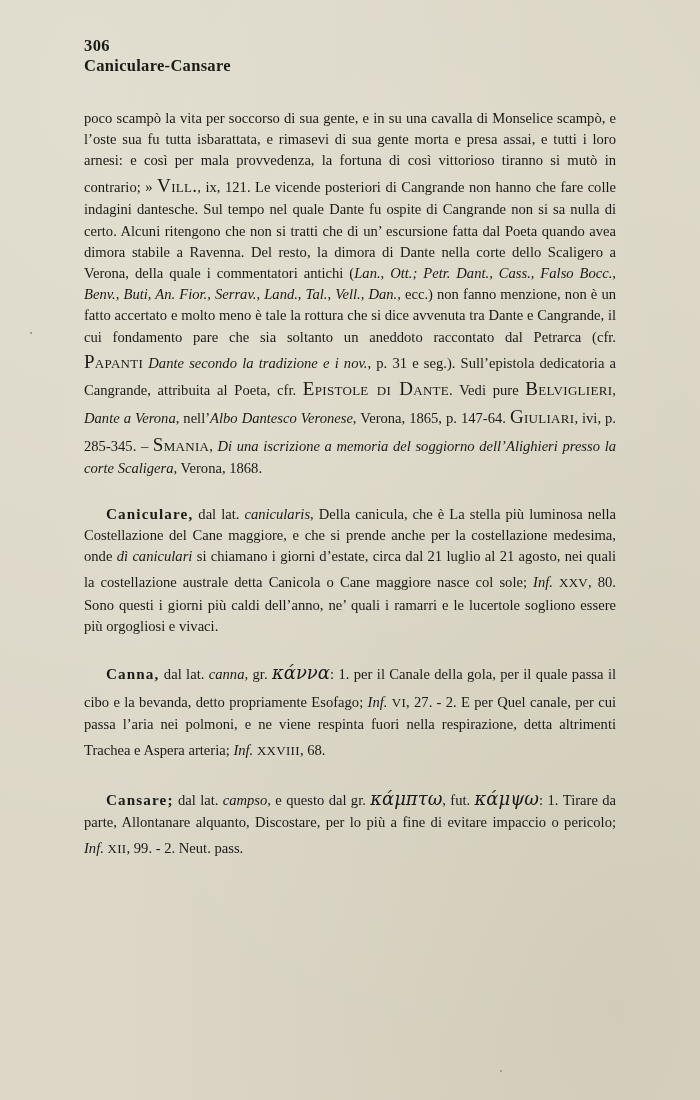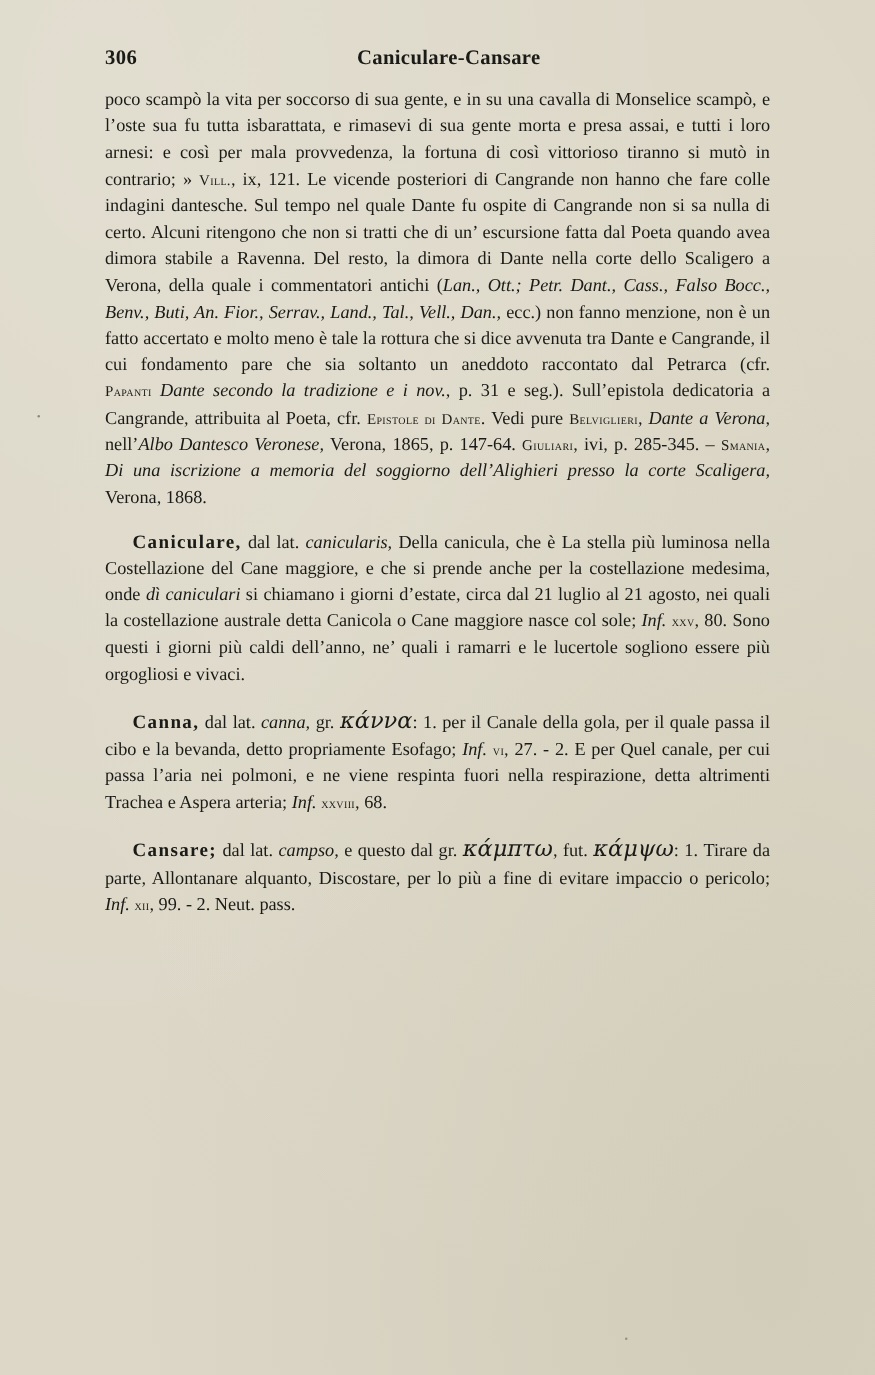--- a/index.html
+++ b/index.html
@@ -32,21 +32,22 @@
       radial-gradient(ellipse at 60% 40%, rgba(255,252,235,0.10), rgba(255,252,235,0) 70%);
     pointer-events: none;
   }
   .content {
     position: relative;
     padding: 36px 84px 0 84px;
   }
   .header {
     display: flex;
     align-items: baseline;
-    margin-bottom: 14px;
+    margin-bottom: 32px;
+    flex-direction: column;
   }
   .folio {
     font-size: 16.5px;
     font-weight: bold;
     letter-spacing: 0.4px;
     width: 60px;
   }
   .running-title {
     flex: 1;
     text-align: center;
@@ -60,33 +61,33 @@
     font-size: 14.6px;
     line-height: 1.455;
     text-align: justify;
     text-justify: inter-word;
     hyphens: manual;
   }
   p.indent {
     text-indent: 22px;
   }
   .entry {
-    margin-top: 13px;
+    margin-top: 23px;
   }
   .headword {
     font-weight: bold;
     letter-spacing: 1.1px;
     font-size: 15.2px;
   }
   i, .it {
     font-style: italic;
   }
   .sc {
     font-variant: small-caps;
-    font-size: 12px;
+    font-size: 19px;
     letter-spacing: 0.3px;
   }
   .gr {
     font-family: "DejaVu Serif", serif;
     font-style: italic;
     font-size: 18px;
   }
   .dot-left {
     position: absolute;
     left: 30px;

